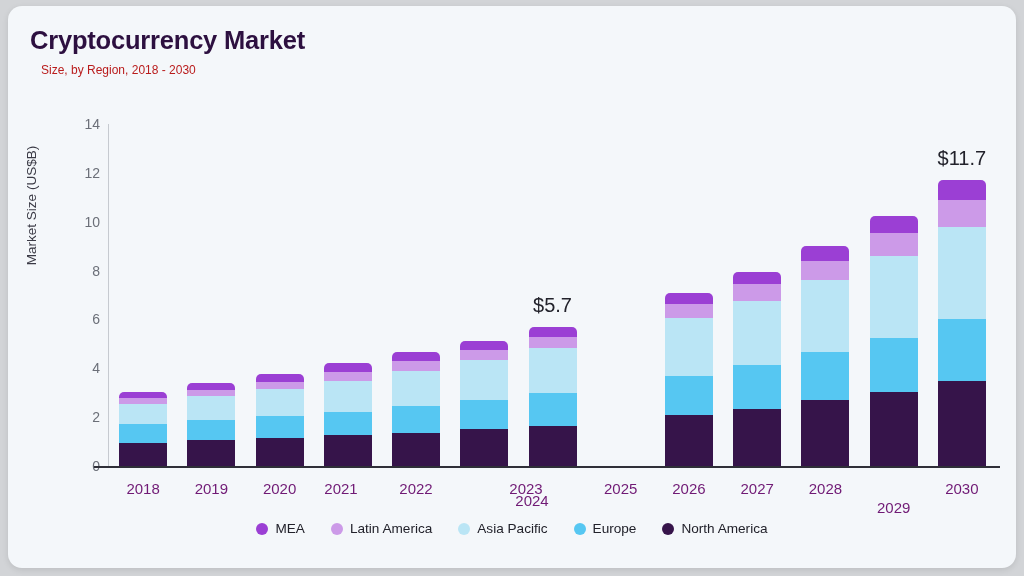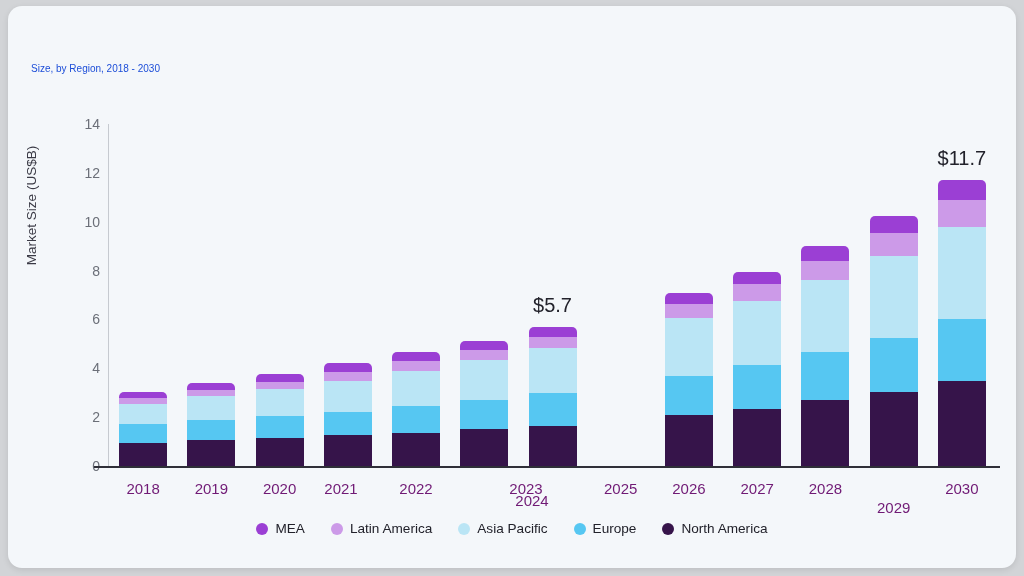--- a/index.html
+++ b/index.html
@@ -31,24 +31,24 @@
     position: absolute;
     left: 22px;
     top: 20px;
     font-size: 25.5px;
     font-weight: bold;
     color: #2d1040;
     letter-spacing: -0.2px;
   }
   #subtitle {
     position: absolute;
-    left: 23px;
+    left: 33px;
     top: 57px;
-    font-size: 10px;
-    color: #1d4ed8;
+    font-size: 12px;
+    color: #b91c1c;
   }
 
   
   #logo {
     position: absolute;
     left: 870px;
     top: 20px;
     width: 122px;
     height: 38px;
   }
@@ -230,20 +230,21 @@
     height: 12px;
     border-radius: 50%;
     flex: 0 0 auto;
   }
 </style>
 </head>
 <body>
 
 <div id="card">
 
+  <div id="title">Cryptocurrency Market</div>
   <div id="subtitle">Size, by Region, 2018 - 2030</div>
 
 
   <div id="y-axis-title">Market Size (US$B)</div>
   <div id="y-ticks">
       <div class="ytick" style="top: 342px;">0</div>
       <div class="ytick" style="top: 293.143px;">2</div>
       <div class="ytick" style="top: 244.286px;">4</div>
       <div class="ytick" style="top: 195.429px;">6</div>
       <div class="ytick" style="top: 146.571px;">8</div>

